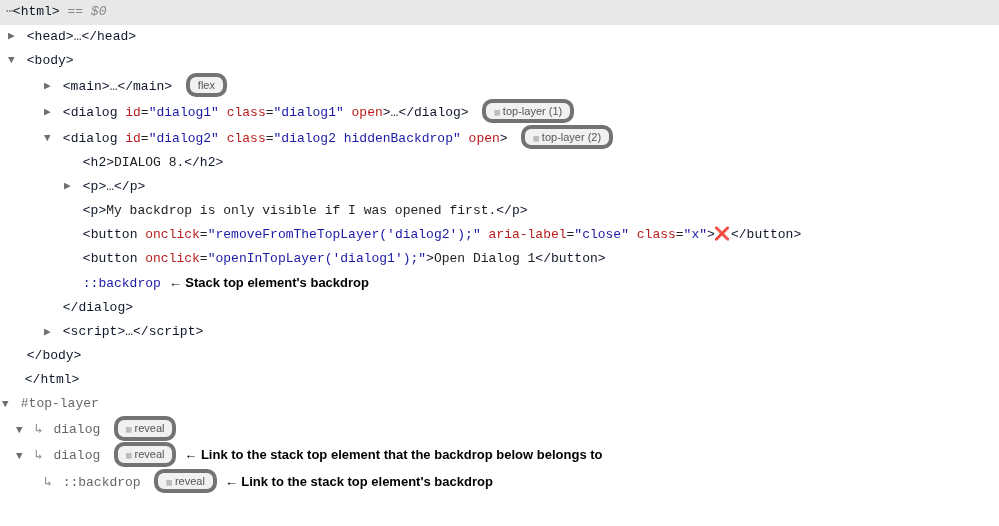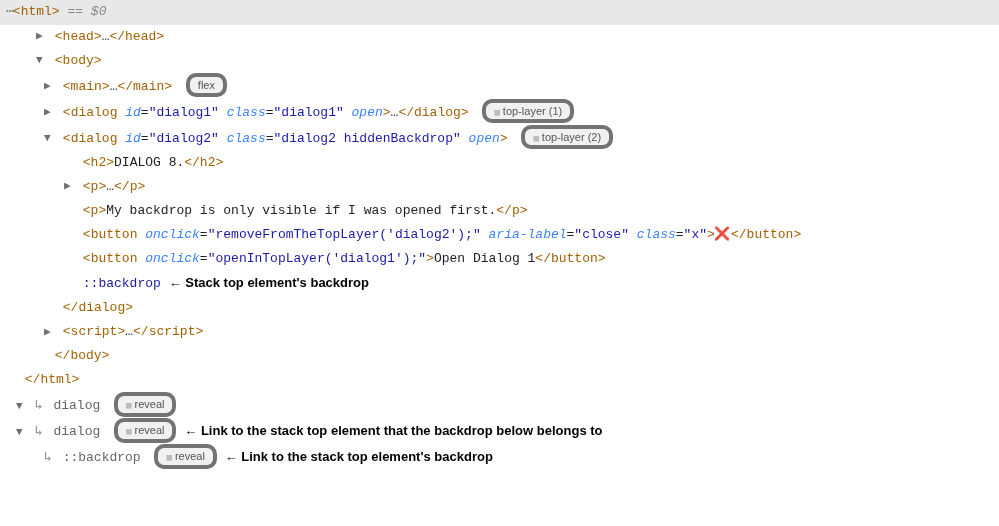--- a/index.html
+++ b/index.html
@@ -17,40 +17,40 @@
   .topline {
     background: #e8e8e8;
     padding: 0 6px;
     line-height: 1.9;
   }
   .row {
     white-space: nowrap;
     padding: 0;
   }
   .indent-0 { padding-left: 6px; }
-  .indent-1 { padding-left: 36px; }
+  .indent-1 { padding-left: 8px; }
   .indent-2 { padding-left: 44px; }
   .indent-3 { padding-left: 64px; }
   .arrow {
     display: inline-block;
     width: 11px;
     color: #6e6e6e;
     cursor: pointer;
     user-select: none;
     font-size: 11px;
     vertical-align: middle;
   }
   .arrow.open::before { content: "▼"; }
   .arrow.closed::before { content: "▶"; }
   .none-wide {
     display: inline-block;
     width: 11px;
   }
-  .tag { color: #a16207; }
-  .attr { color: #3b82f6; font-style: italic; }
+  .tag { color: #0f172a; }
+  .attr { color: #b91c1c; }
   .val { color: #1a1aa6; }
   .dim { color: #888; font-style: italic; }
   .dots { color: #888; letter-spacing: -1px; }
   .ellips { color: #333; }
   .badge {
     display: inline-block;
     background: #f1f1f1;
     border: 4px solid #737373;
     border-radius: 10px;
     padding: 0 8px;
@@ -168,20 +168,24 @@
   <div class="row indent-1">
     <span class="none-wide"></span>
     <span class="tag">&lt;/body&gt;</span>
   </div>
 
   <div class="row indent-0">
     <span class="none-wide"></span>
     <span class="tag">&lt;/html&gt;</span>
   </div>
 
+  <div class="row" style="padding-left:2px">
+    <span class="arrow open"></span>
+    <span class="toplayer-kw">#top-layer</span>
+  </div>
 
   <div class="row" style="padding-left:16px">
     <span class="arrow open"></span>
     <span class="hook">↳</span>
     <span class="toplayer-kw">dialog</span>
     <span class="badge"><span class="ico" style="opacity: 0.55; font-size: 9px;">▦</span><span>reveal</span></span>
   </div>
 
 
   <div class="row" style="padding-left:16px">

